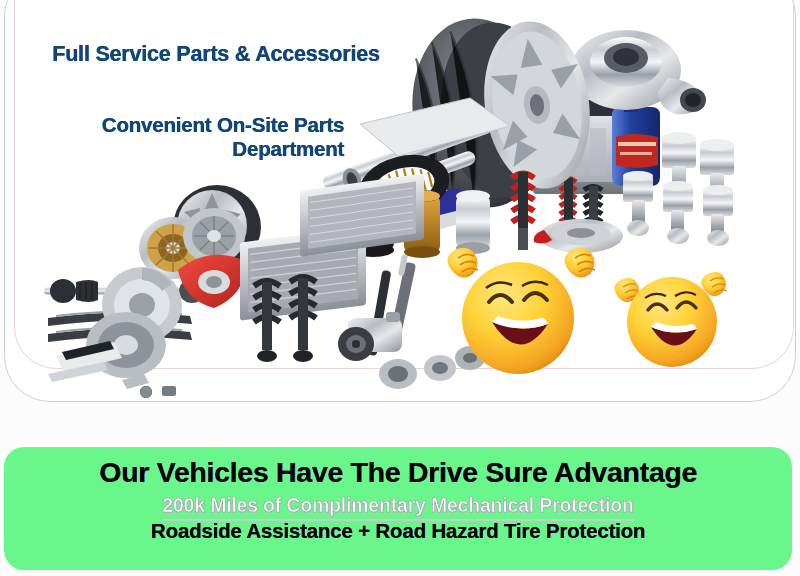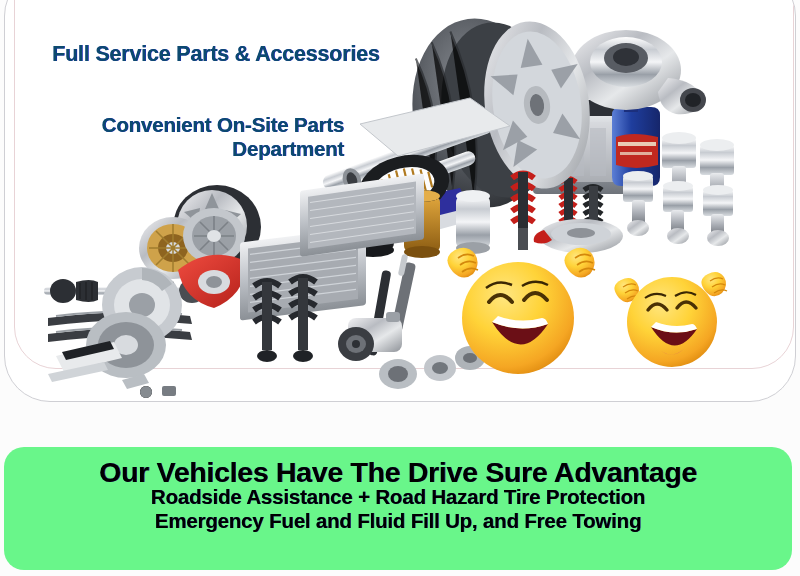--- a/index.html
+++ b/index.html
@@ -479,15 +479,17 @@
     <path d="M651 327 q23 10 46 2 q-2 -5 -5 -5 q-18 5 -36 -2 z" fill="#ffffff"></path>
     <path d="M661 351 q11 8 23 -2 q-11 10 -23 2 z" fill="#d45a6b"></path>
   </g>
 </svg>
 
 <div class="hero-head" id="head-line1">Full Service Parts &amp; Accessories</div>
 <div class="hero-head" id="head-line2">Convenient On-Site Parts Department</div>
 
 <div id="promo-banner">
   <div class="promo-line" id="promo-l1">Our Vehicles Have The Drive Sure Advantage</div>
+  <div id="promo-l2-wrap">
+    <span id="promo-l2">200k Miles of Complimentary Mechanical Protection</span>
+  </div>
   <div class="promo-line" id="promo-l3">Roadside Assistance + Road Hazard Tire Protection</div>
-  <div class="promo-line" id="promo-l4">Emergency Fuel and Fluid Fill Up, and Free Towing</div>
 </div>
 
 </body></html>

